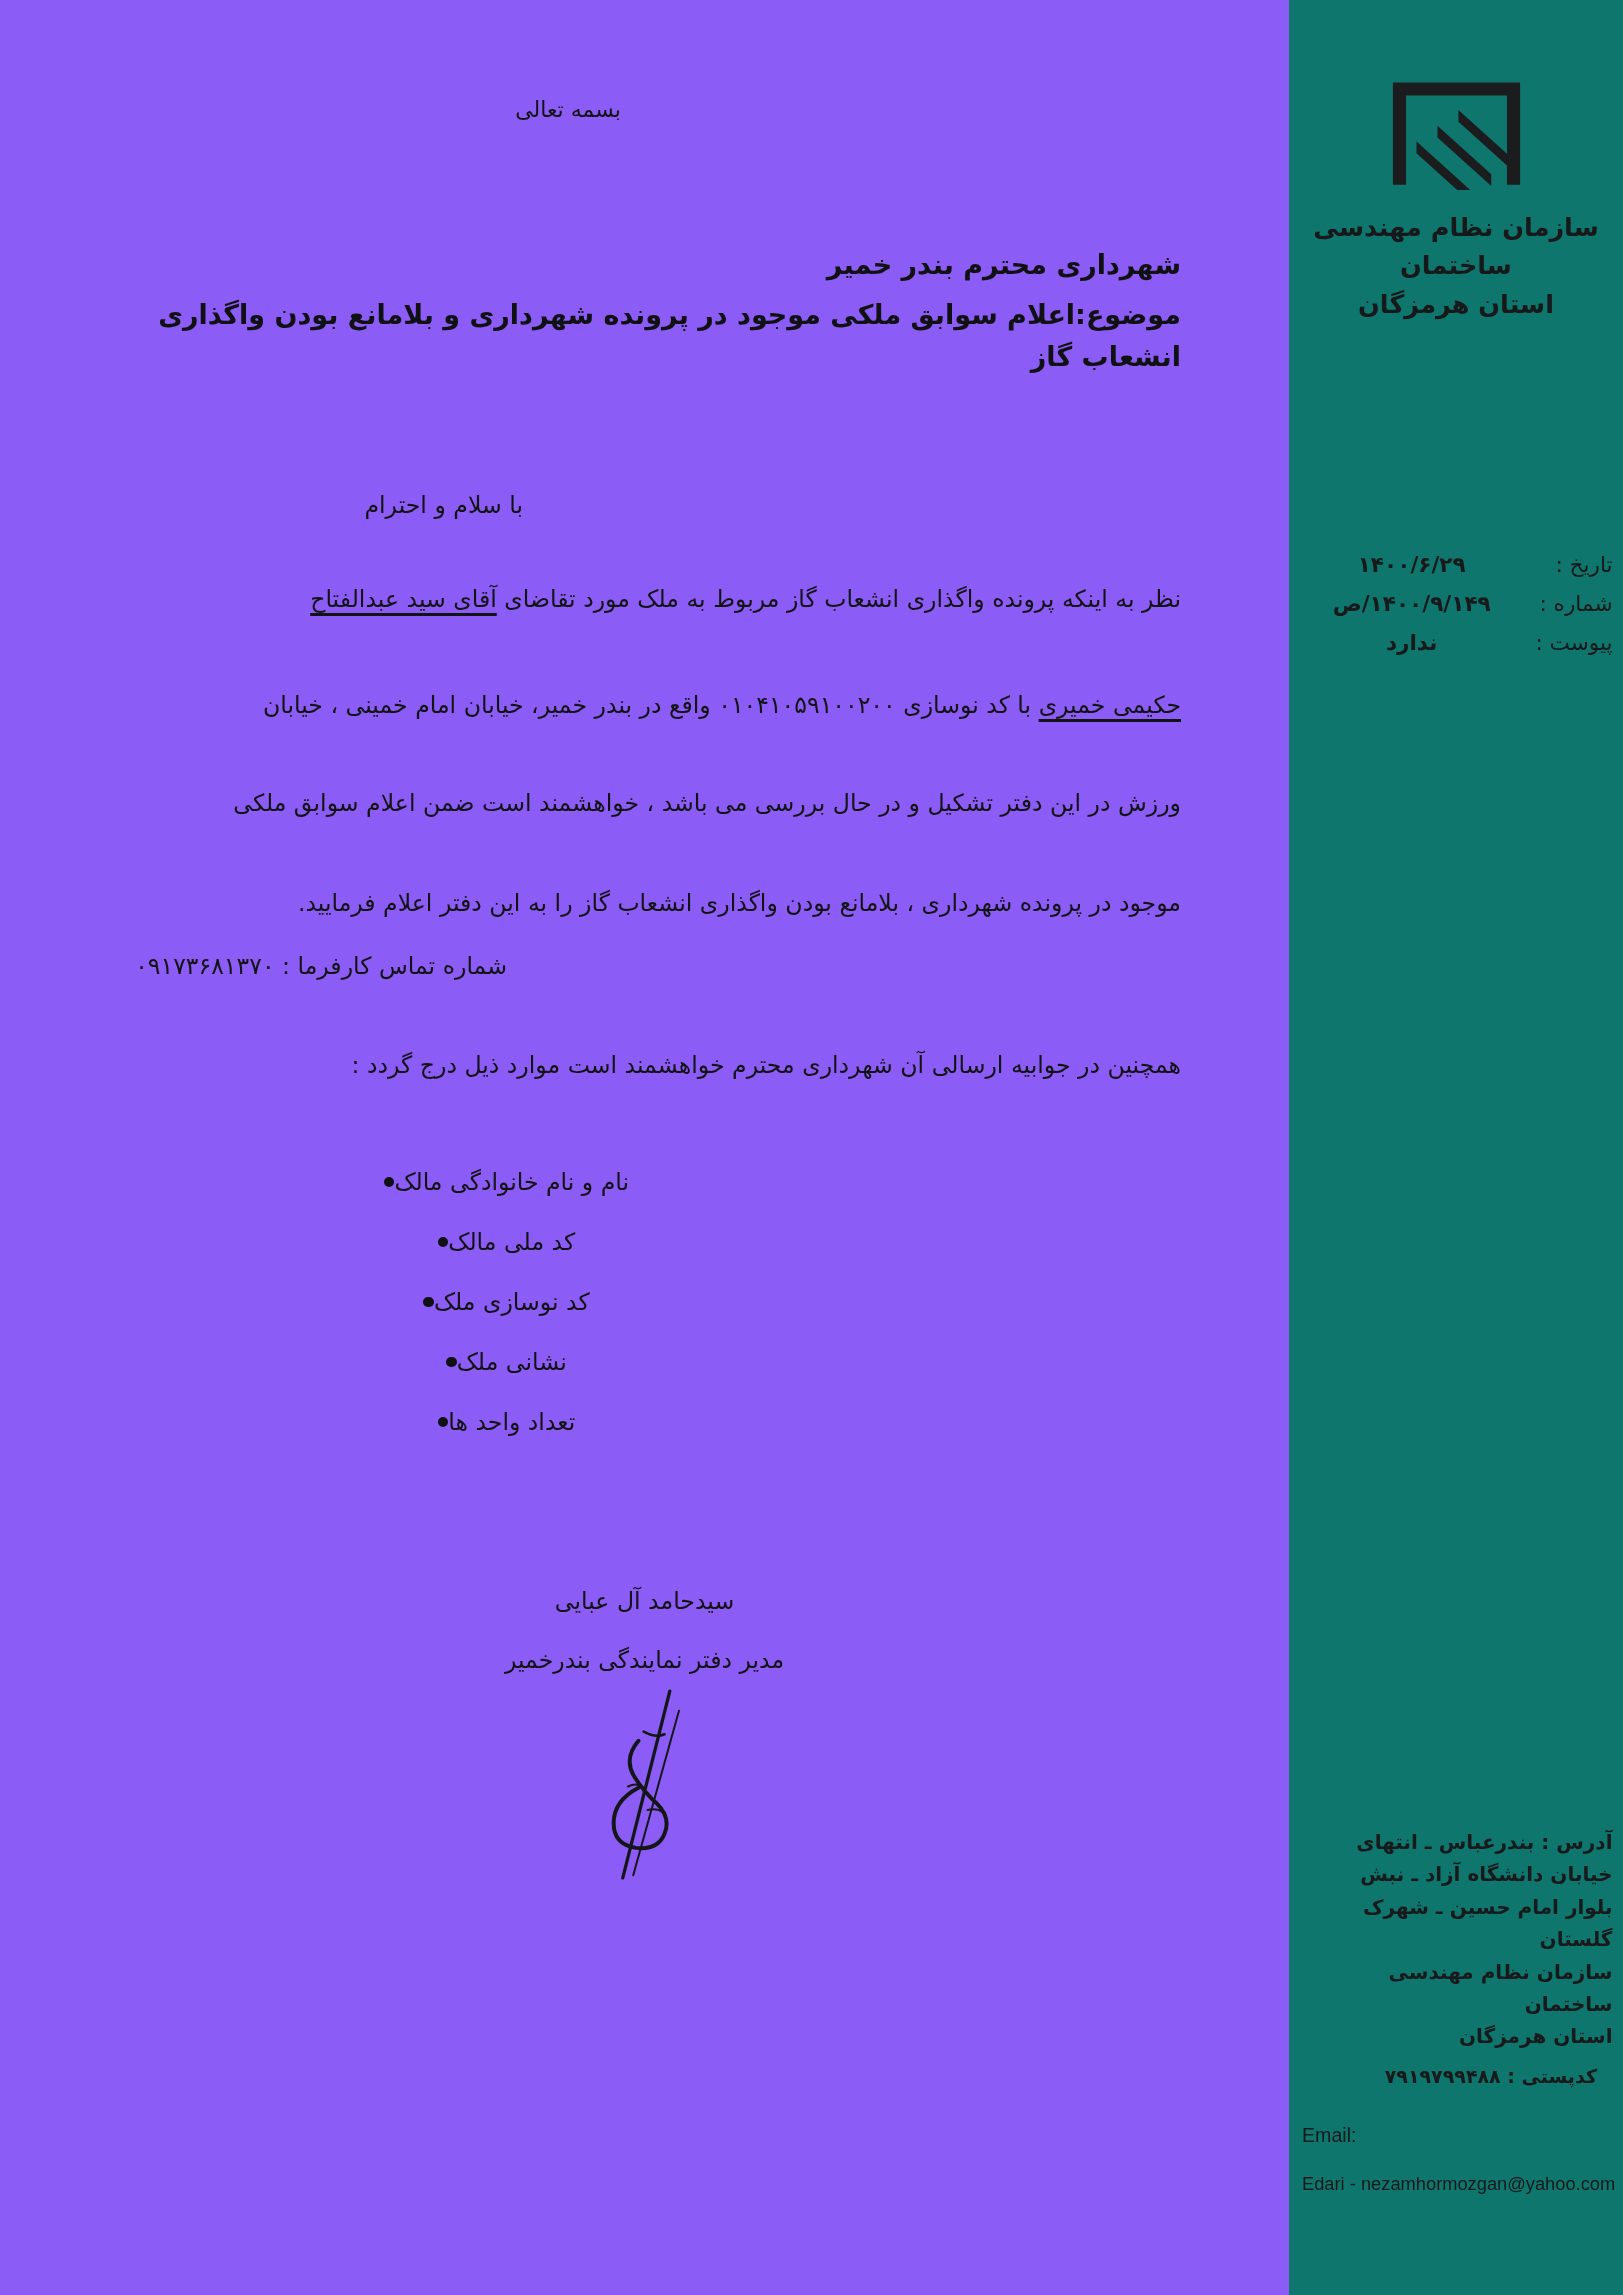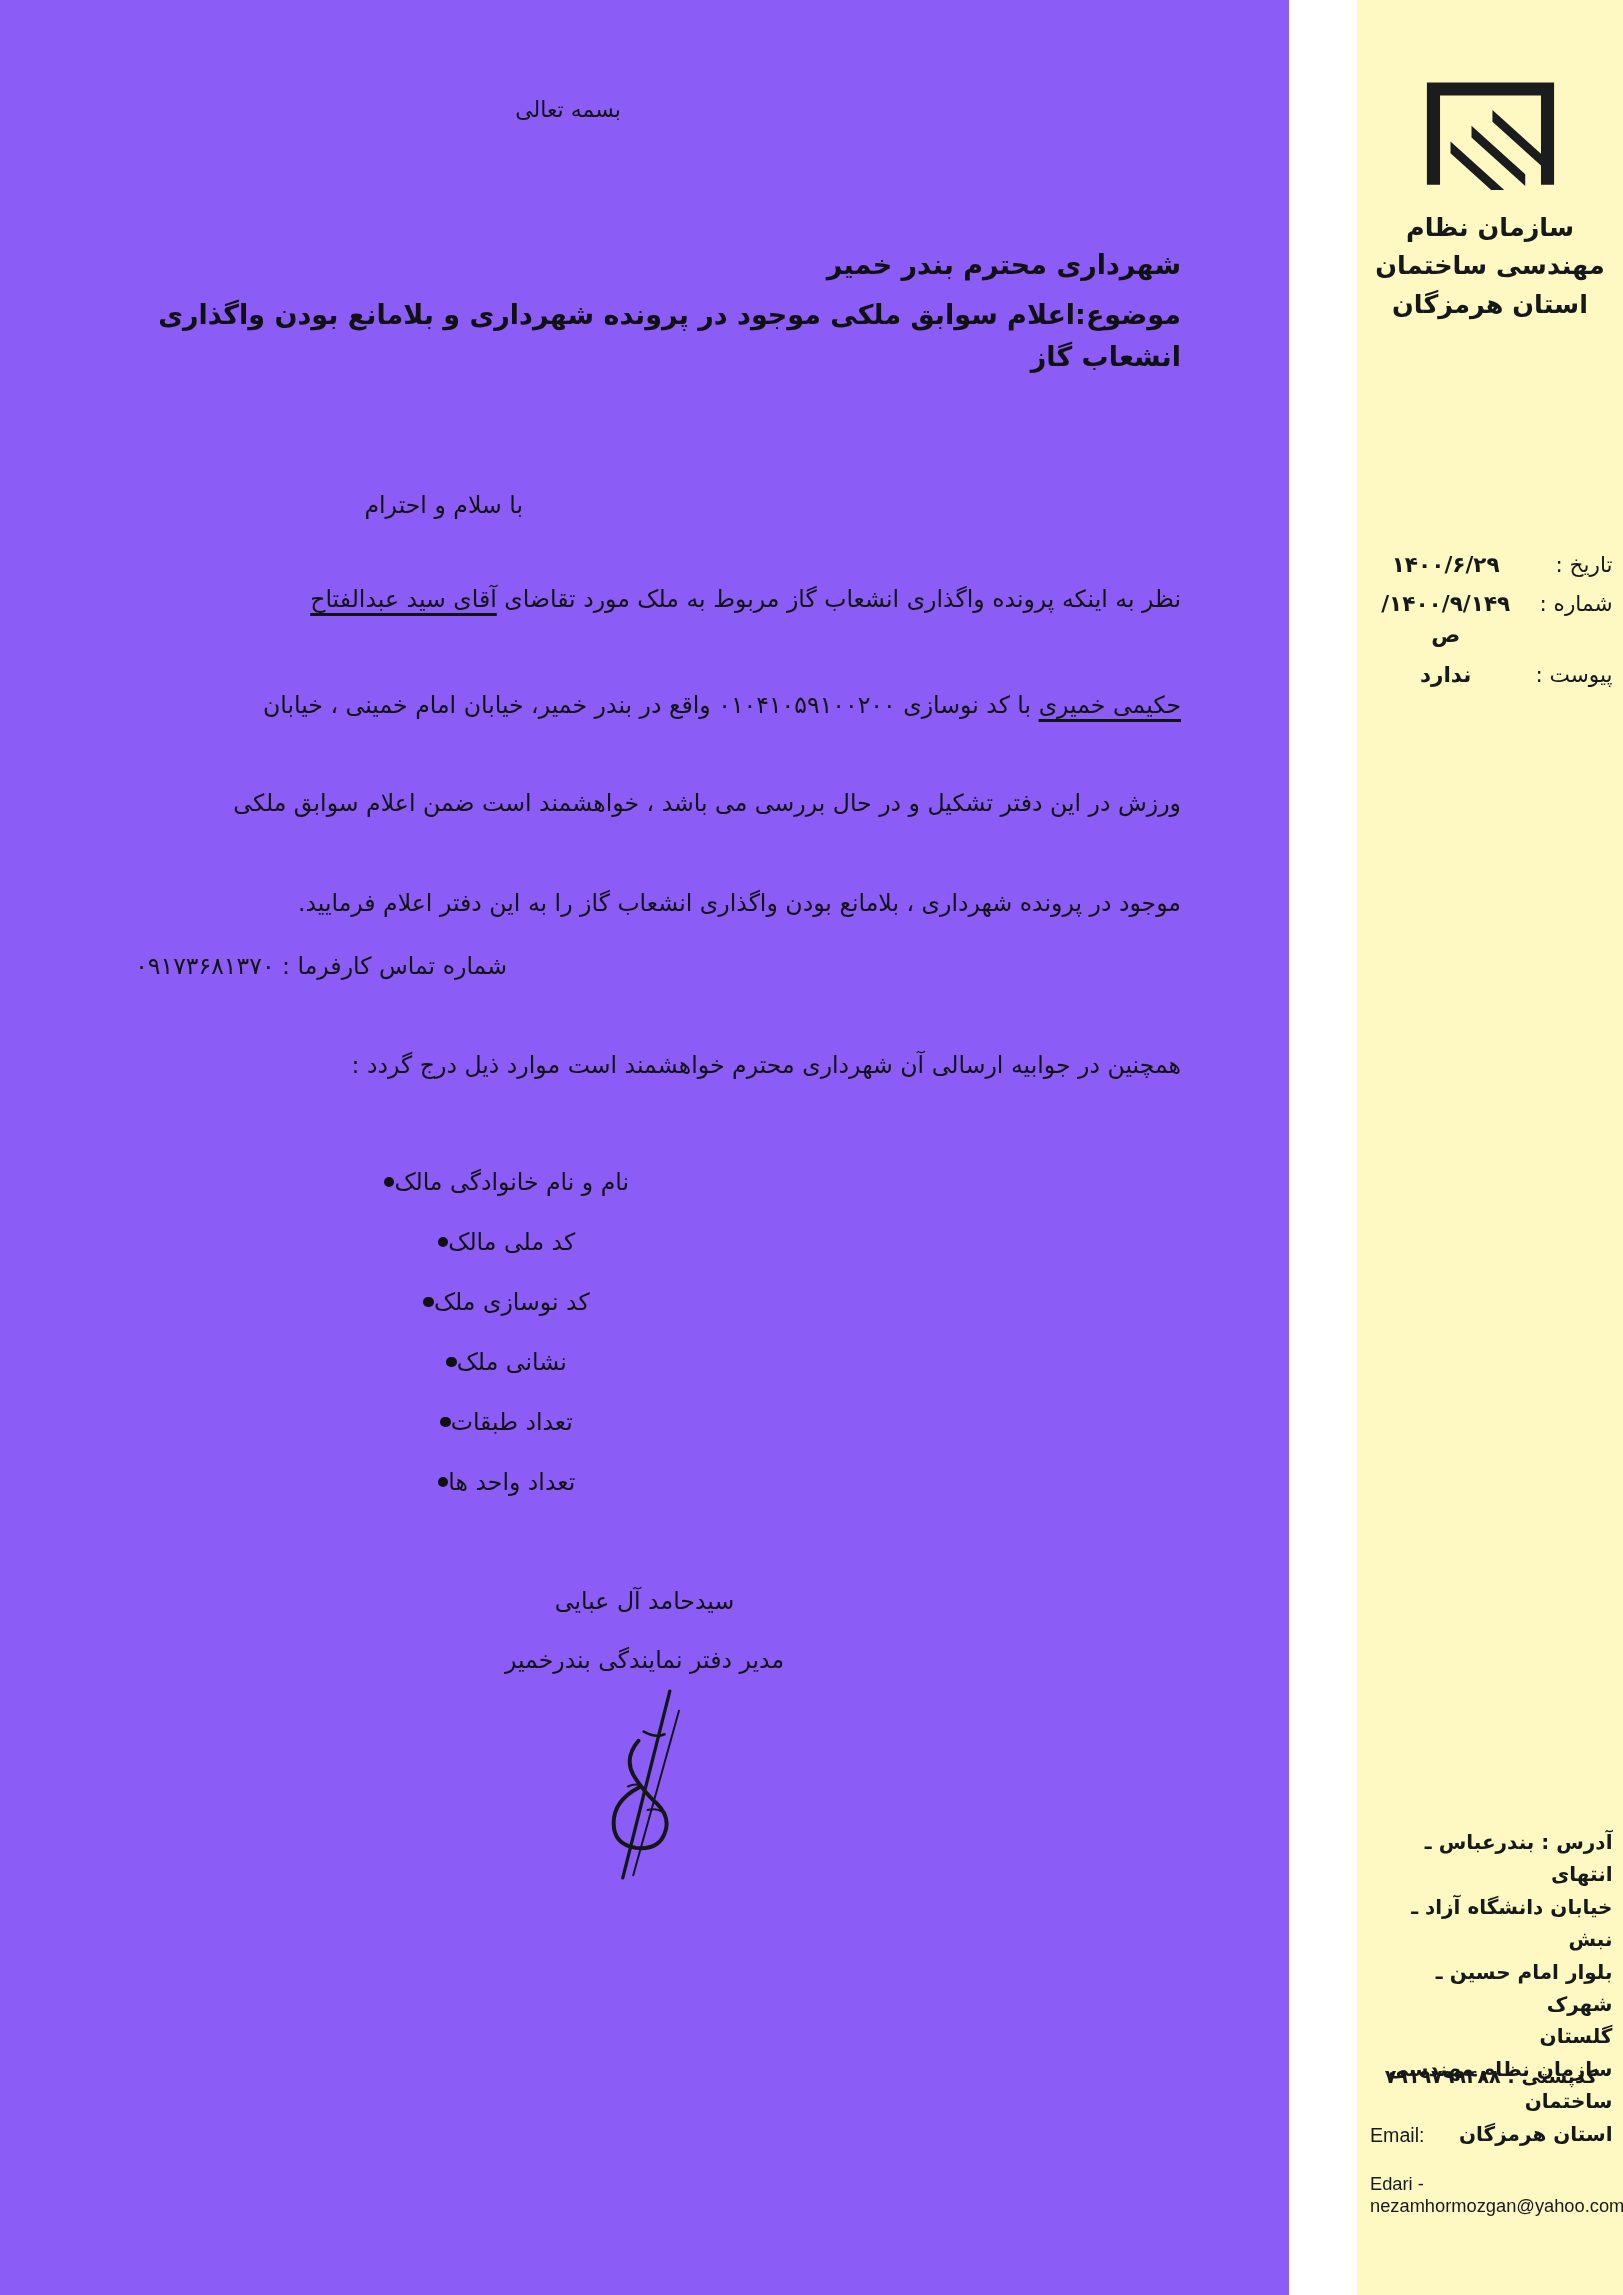--- a/index.html
+++ b/index.html
@@ -14,23 +14,23 @@
     background: #ffffff;
     overflow: hidden;
     font-family: "DejaVu Sans", "Liberation Sans", sans-serif;
   }
 
   
   .sidebar {
     position: absolute;
     top: 0;
     right: 0;
-    width: 266px;
+    width: 334px;
     height: 2295px;
-    background: #fef9c3;
+    background: #0f766e;
     border-right: 0;
   }
   .sidebar-inner {
     position: relative;
     width: 100%;
     height: 100%;
   }
 
   .logo-wrap {
     position: absolute;
@@ -321,25 +321,20 @@
         <div class="bullet-dot"></div>
       </div>
       <div class="bullet-row">
         <div class="bullet-spacer"></div>
         <div class="bullet-text">کد نوسازی ملک</div>
         <div class="bullet-dot"></div>
       </div>
       <div class="bullet-row">
         <div class="bullet-spacer"></div>
         <div class="bullet-text">نشانی ملک</div>
-        <div class="bullet-dot"></div>
-      </div>
-      <div class="bullet-row">
-        <div class="bullet-spacer"></div>
-        <div class="bullet-text">تعداد طبقات</div>
         <div class="bullet-dot"></div>
       </div>
       <div class="bullet-row">
         <div class="bullet-spacer"></div>
         <div class="bullet-text">تعداد واحد ها</div>
         <div class="bullet-dot"></div>
       </div>
     </div>
 
     <div class="sig-name">سیدحامد آل عبایی</div>

